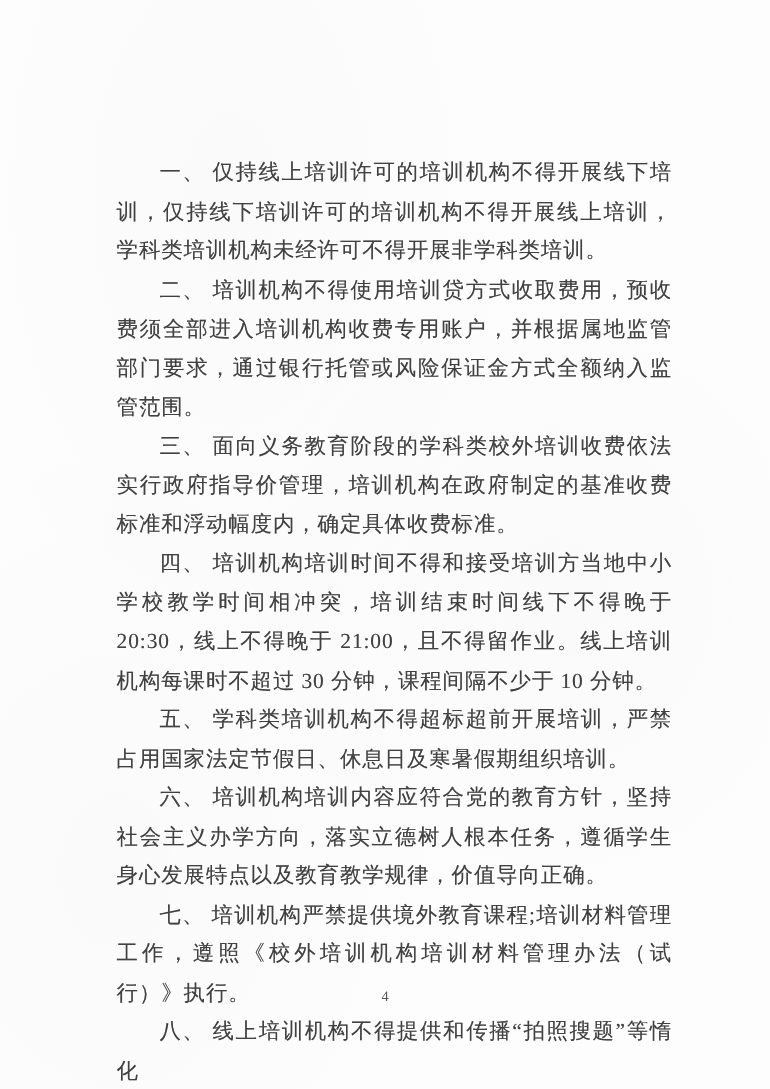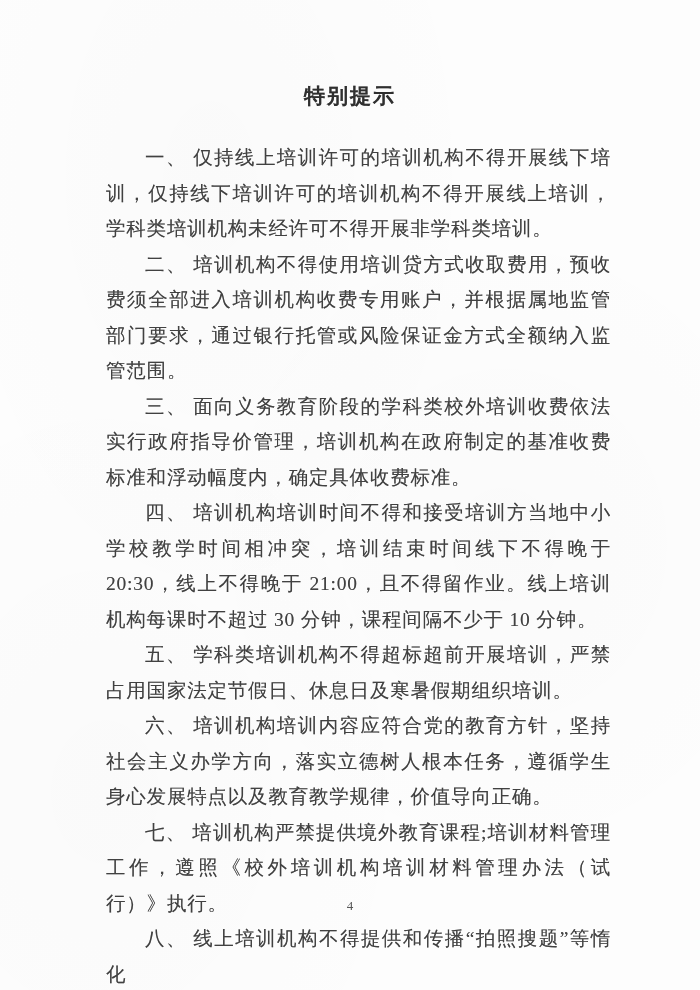--- a/index.html
+++ b/index.html
@@ -57,21 +57,20 @@
     text-align: center;
     font-size: 13px;
     line-height: 16px;
     color: #575757;
   }
 </style>
 </head>
 <body>
 
 <div class="page">
-  <h1 class="doc-title">特别提示</h1>
 
   <div class="content">
     <p>一、 仅持线上培训许可的培训机构不得开展线下培训，仅持线下培训许可的培训机构不得开展线上培训，学科类培训机构未经许可不得开展非学科类培训。</p>
     <p>二、 培训机构不得使用培训贷方式收取费用，预收费须全部进入培训机构收费专用账户，并根据属地监管部门要求，通过银行托管或风险保证金方式全额纳入监管范围。</p>
     <p>三、 面向义务教育阶段的学科类校外培训收费依法实行政府指导价管理，培训机构在政府制定的基准收费标准和浮动幅度内，确定具体收费标准。</p>
     <p>四、 培训机构培训时间不得和接受培训方当地中小学校教学时间相冲突，培训结束时间线下不得晚于 20:30，线上不得晚于 21:00，且不得留作业。线上培训机构每课时不超过 30 分钟，课程间隔不少于 10 分钟。</p>
     <p>五、 学科类培训机构不得超标超前开展培训，严禁占用国家法定节假日、休息日及寒暑假期组织培训。</p>
     <p>六、 培训机构培训内容应符合党的教育方针，坚持社会主义办学方向，落实立德树人根本任务，遵循学生身心发展特点以及教育教学规律，价值导向正确。</p>
     <p>七、 培训机构严禁提供境外教育课程;培训材料管理工作，遵照《校外培训机构培训材料管理办法（试行）》执行。</p>
     <p>八、 线上培训机构不得提供和传播“拍照搜题”等惰化</p>

